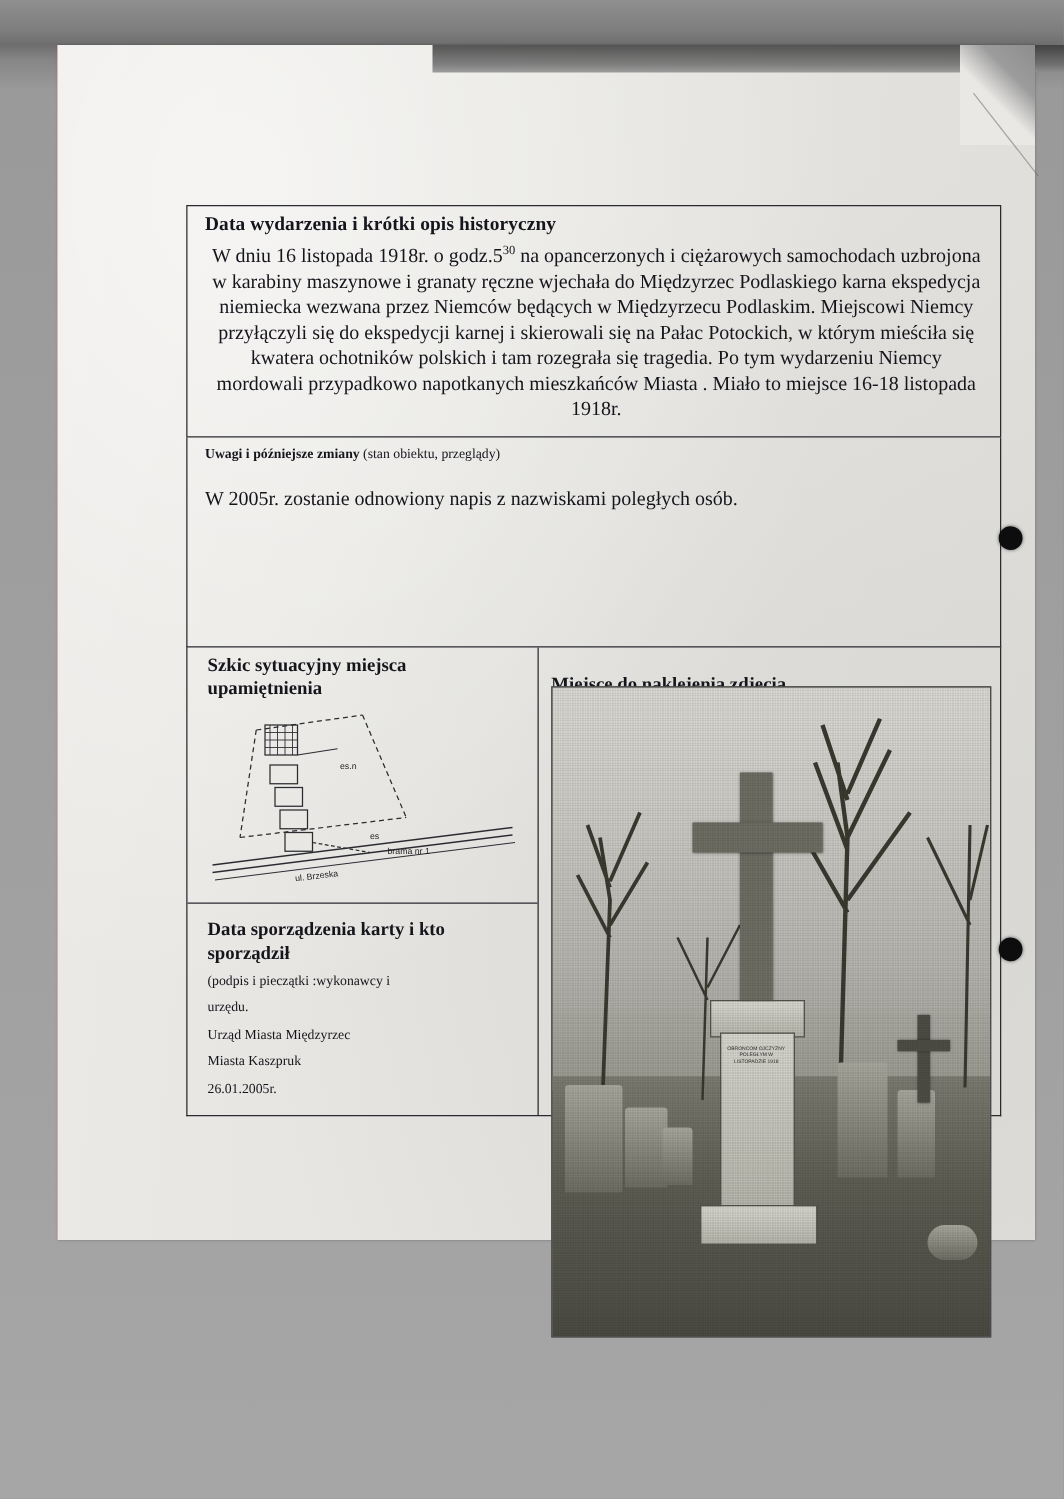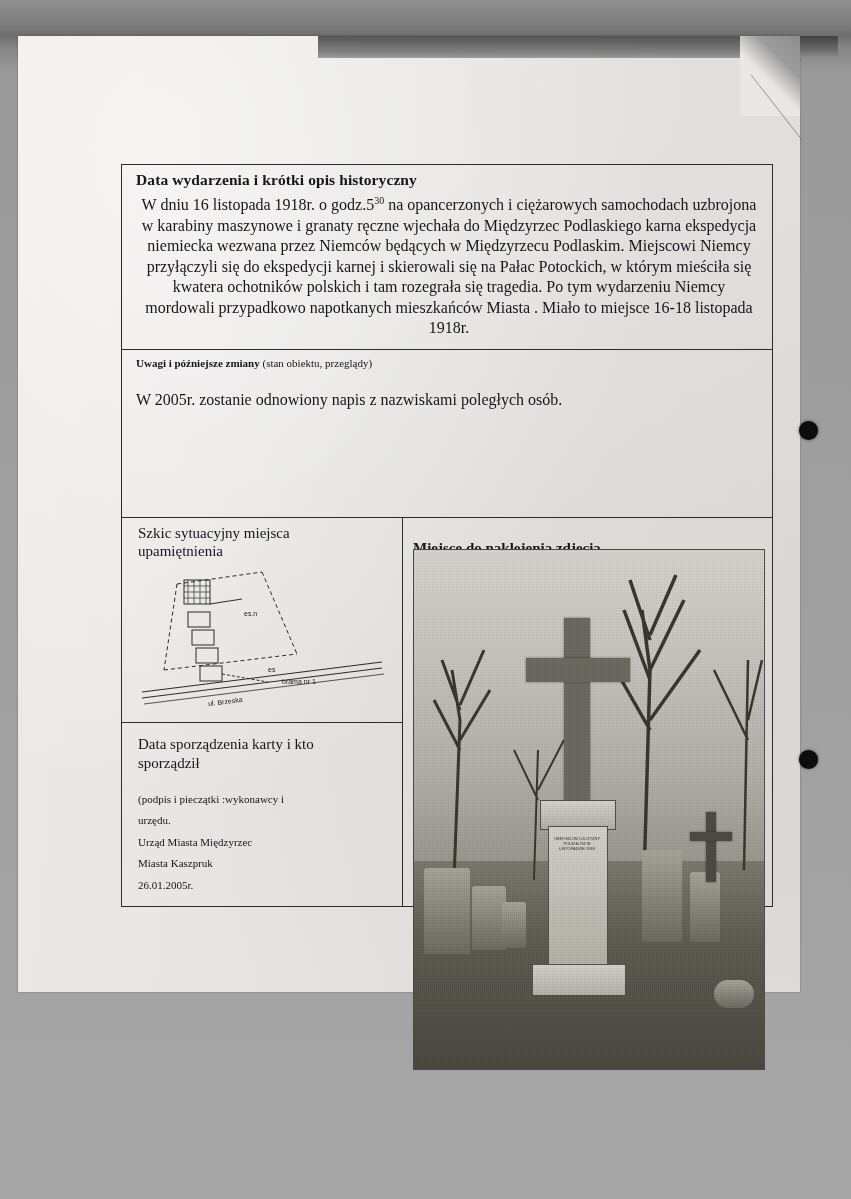--- a/index.html
+++ b/index.html
@@ -15,21 +15,21 @@
   }
   .page-bg {
     position: absolute;
     left: 0; top: 0;
     width: 851px;
     height: 1199px;
     background: linear-gradient(180deg, #8f8f8f 0%, #7e7e7e 2%, #6e6e6e 3%, #868686 4%, #9a9a9a 6%, #a6a6a6 100%);
   }
   .scan-sheet {
     position: absolute;
-    left: 18px;
+    left: 46px;
     top: 36px;
     width: 782px;
     height: 956px;
     background: #ef4444;
     box-shadow: 0 0 2px rgba(0,0,0,0.3);
   }
   .sheet-noise {
     position: absolute;
     left: 0; top: 0; right: 0; bottom: 0;
     background:
@@ -136,40 +136,40 @@
   }
   .sketch-cell {
     height: 205px;
     box-sizing: border-box;
     border-bottom: 1px solid #2a2a30;
     padding: 6px 8px 0 16px;
     position: relative;
     overflow: hidden;
   }
   .sketch-title {
-    font-weight: normal;
+    font-weight: bold;
     font-size: 15px;
     line-height: 18px;
   }
   .sketch-canvas {
     position: absolute;
     left: 0; top: 44px;
     width: 281px;
     height: 160px;
   }
   .author-cell {
     flex: 1;
     padding: 12px 8px 10px 16px;
     box-sizing: border-box;
   }
   .author-head {
-    font-weight: normal;
+    font-weight: bold;
     font-size: 15px;
     line-height: 19px;
-    margin-bottom: 16px;
+    margin-bottom: 2px;
   }
   .author-body {
     font-size: 11px;
     line-height: 21.5px;
   }
   .lower-right {
     flex: 1;
     box-sizing: border-box;
     padding: 6px 0 0 10px;
     position: relative;

